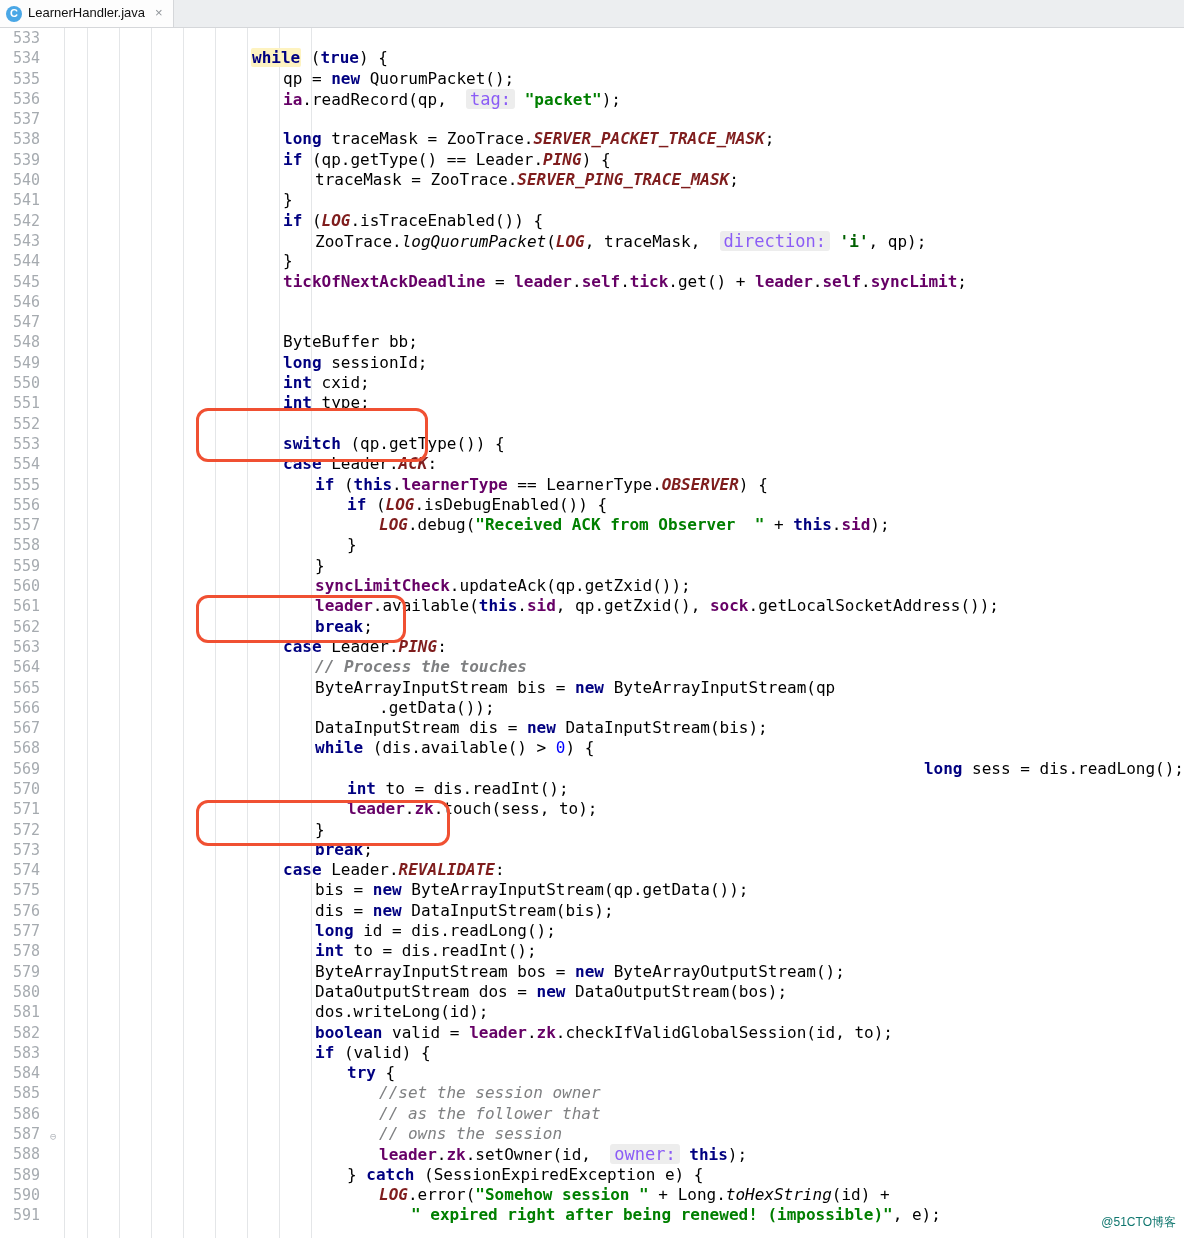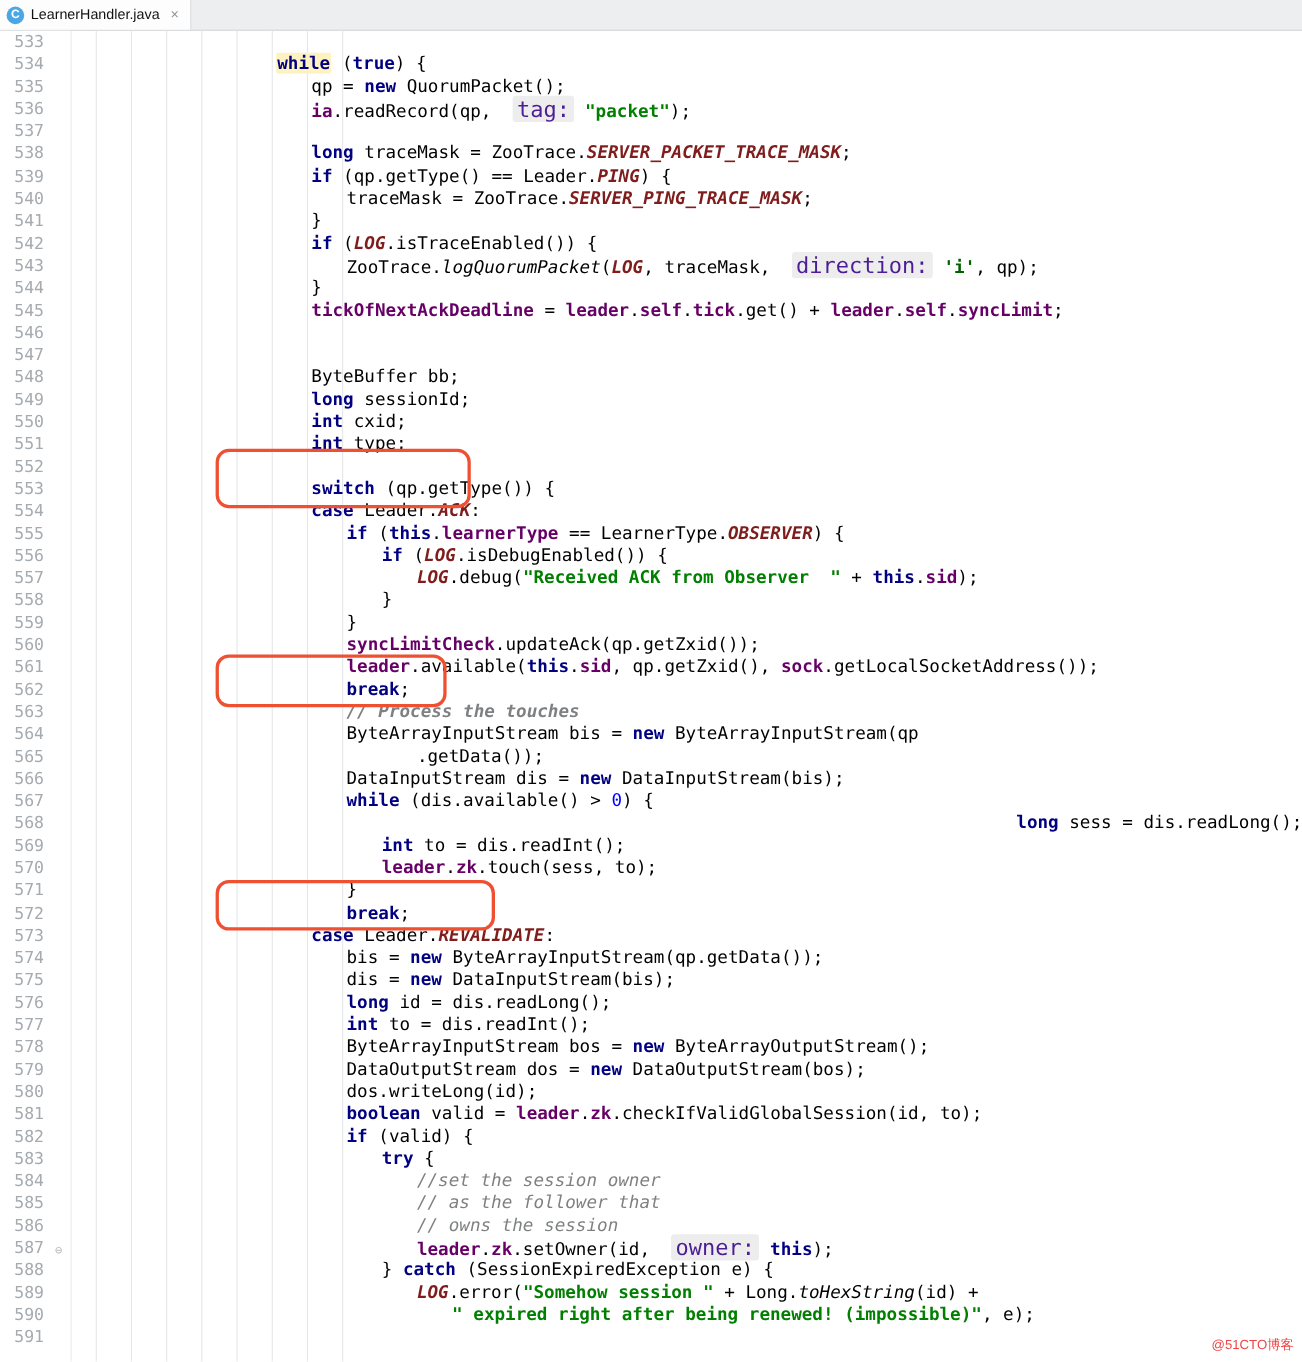--- a/index.html
+++ b/index.html
@@ -19,24 +19,24 @@
   .code-line { height: 20.3px; white-space: pre; position: relative; }
   .indent-guide { position: absolute; top: 0; bottom: 0; width: 1px; background: #e4e6e8; }
   .tok-kw { color: #000080; font-weight: 700; }
   .tok-kw-hl { color: #000080; font-weight: 700; background: #fef3c0; border-radius:2px; padding:0 1px;}
   .tok-staticf { color: #7f1d1d; font-style: italic; font-weight: 700; }
   .tok-staticm { font-style: italic; }
   .tok-str { color: #007f00; font-weight: 700; }
   .tok-field { color: #660066; font-weight: 700; }
   .tok-num { color: #0000ff; }
   .tok-char { color: #006000; font-weight: 700; }
-  .tok-hint { color: #4c1d95; font-style: normal; background: #ededed; border-radius: 3px; padding: 0 4px; font-size: 20px;}
+  .tok-hint { color: #8b5cf6; font-style: normal; background: #ededed; border-radius: 3px; padding: 0 4px; font-size: 17px;}
   .tok-com { color: #7f8082; font-style: italic; }
   .red-box { position: absolute; border: 3px solid #f05032; border-radius: 12px; pointer-events: none; }
-  .watermark { position: absolute; right: 8px; bottom: 6px; font-family: -apple-system, Arial, sans-serif; font-size: 12px; color: #ef4444; }
+  .watermark { position: absolute; right: 8px; bottom: 6px; font-family: -apple-system, Arial, sans-serif; font-size: 12px; color: #0f766e; }
 </style>
 </head>
 <body>
 
 <div class="tab-bar">
   <div class="tab">
     <span class="tab-icon">C</span>
     <span>LearnerHandler.java</span>
     <span class="tab-close">×</span>
   </div>
@@ -140,20 +140,21 @@
       <div class="code-line" style="padding-left: 218px;"><span class="tok-kw">switch</span><span> (qp.getType()) {</span></div>
       <div class="code-line" style="padding-left: 218px;"><span class="tok-kw">case</span><span> Leader.</span><span class="tok-staticf">ACK</span><span>:</span></div>
       <div class="code-line" style="padding-left: 250px;"><span class="tok-kw">if</span><span> (</span><span class="tok-kw">this</span><span>.</span><span class="tok-field">learnerType</span><span> == LearnerType.</span><span class="tok-staticf">OBSERVER</span><span>) {</span></div>
       <div class="code-line" style="padding-left: 282px;"><span class="tok-kw">if</span><span> (</span><span class="tok-staticf">LOG</span><span>.isDebugEnabled()) {</span></div>
       <div class="code-line" style="padding-left: 314px;"><span class="tok-staticf">LOG</span><span>.debug(</span><span class="tok-str">"Received ACK from Observer  "</span><span> + </span><span class="tok-kw">this</span><span>.</span><span class="tok-field">sid</span><span>);</span></div>
       <div class="code-line" style="padding-left: 282px;"><span>}</span></div>
       <div class="code-line" style="padding-left: 250px;"><span>}</span></div>
       <div class="code-line" style="padding-left: 250px;"><span class="tok-field">syncLimitCheck</span><span>.updateAck(qp.getZxid());</span></div>
       <div class="code-line" style="padding-left: 250px;"><span class="tok-field">leader</span><span>.available(</span><span class="tok-kw">this</span><span>.</span><span class="tok-field">sid</span><span>, qp.getZxid(), </span><span class="tok-field">sock</span><span>.getLocalSocketAddress());</span></div>
       <div class="code-line" style="padding-left: 250px;"><span class="tok-kw">break</span><span>;</span></div>
+      <div class="code-line" style="padding-left: 218px;"><span class="tok-kw">case</span><span> Leader.</span><span class="tok-staticf">PING</span><span>:</span></div>
       <div class="code-line" style="padding-left: 250px; font-weight: bold;"><span class="tok-com">// Process the touches</span></div>
       <div class="code-line" style="padding-left: 250px;"><span>ByteArrayInputStream bis = </span><span class="tok-kw">new</span><span> ByteArrayInputStream(qp</span></div>
       <div class="code-line" style="padding-left: 314px;"><span>.getData());</span></div>
       <div class="code-line" style="padding-left: 250px;"><span>DataInputStream dis = </span><span class="tok-kw">new</span><span> DataInputStream(bis);</span></div>
       <div class="code-line" style="padding-left: 250px;"><span class="tok-kw">while</span><span> (dis.available() &gt; </span><span class="tok-num">0</span><span>) {</span></div>
       <div class="code-line" style="padding-left: 282px; text-align: right;"><span class="tok-kw">long</span><span> sess = dis.readLong();</span></div>
       <div class="code-line" style="padding-left: 282px;"><span class="tok-kw">int</span><span> to = dis.readInt();</span></div>
       <div class="code-line" style="padding-left: 282px;"><span class="tok-field">leader</span><span>.</span><span class="tok-field">zk</span><span>.touch(sess, to);</span></div>
       <div class="code-line" style="padding-left: 250px;"><span>}</span></div>
       <div class="code-line" style="padding-left: 250px;"><span class="tok-kw">break</span><span>;</span></div>

